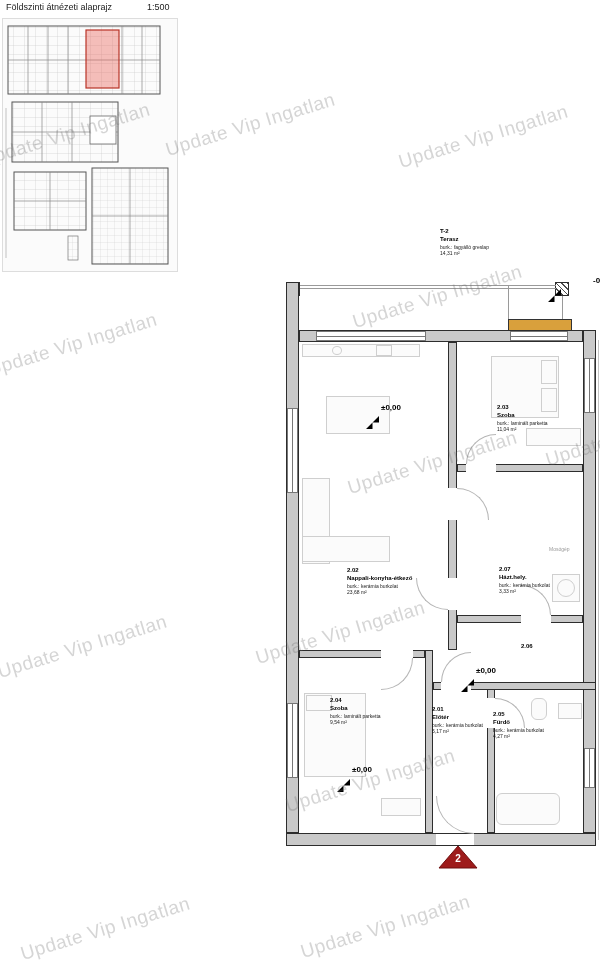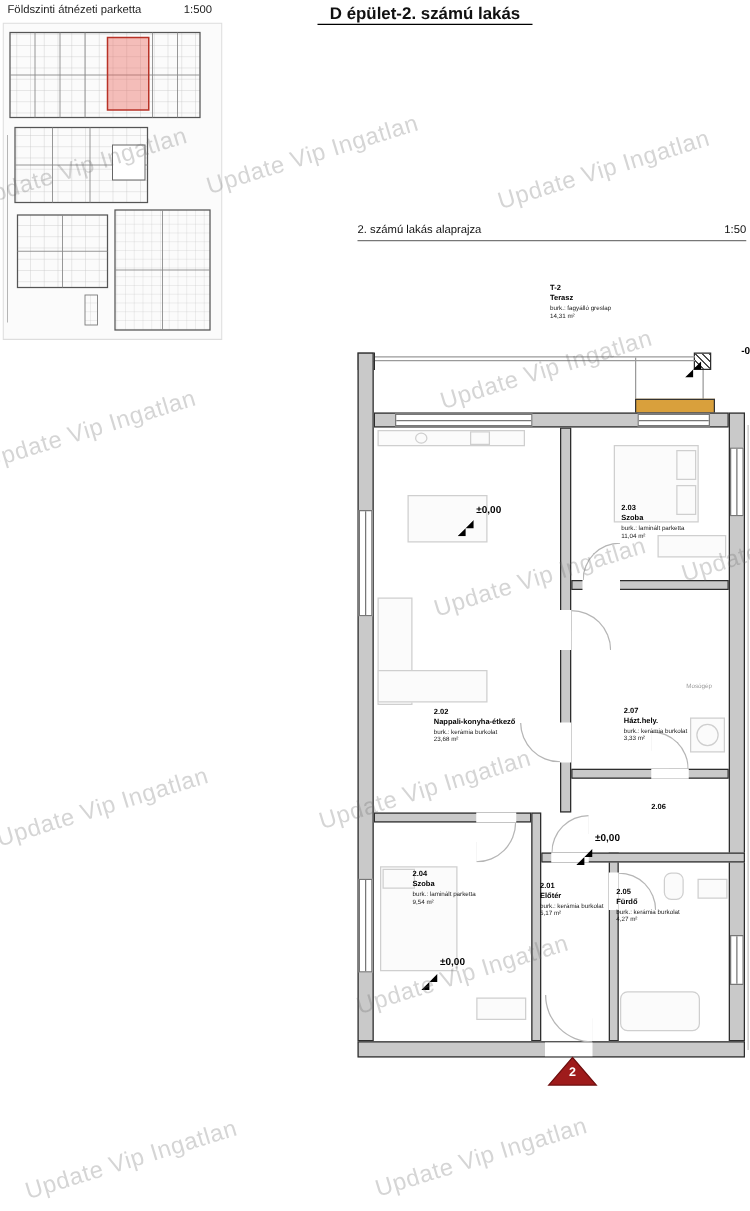--- a/index.html
+++ b/index.html
@@ -52,23 +52,22 @@
   .dim{position:absolute;background:#c4c4c4;}
   
   .wm{position:absolute;font-size:19px;color:rgba(105,105,105,0.28);
       transform:rotate(-17deg);transform-origin:left top;white-space:nowrap;letter-spacing:.5px;}
 </style>
 </head>
 <body>
 
 <div id="canvas">
 
-  <div class="ov-title">Földszinti átnézeti parketta</div>
+  <div class="ov-title">Földszinti átnézeti alaprajz</div>
   <div class="ov-scale">1:500</div>
-  <div class="main-title"><span>D épület-2. számú lakás</span></div>
 
   <div class="overview">
     <svg width="176" height="254" viewBox="0 0 176 254">
       <defs>
         <pattern id="g" width="11" height="9" patternUnits="userSpaceOnUse">
           <path d="M11 0H0V9" fill="none" stroke="#c4c4c4" stroke-width="0.6"></path>
         </pattern>
         <pattern id="g2" width="7" height="7" patternUnits="userSpaceOnUse">
           <path d="M7 0H0V7" fill="none" stroke="#cccccc" stroke-width="0.5"></path>
         </pattern>
@@ -97,24 +96,20 @@
 
       <rect x="90" y="150" width="76" height="96" fill="url(#g2)" stroke="#555" stroke-width="1"></rect>
       <line x1="90" y1="198" x2="166" y2="198" stroke="#888" stroke-width="0.7"></line>
       <line x1="128" y1="150" x2="128" y2="246" stroke="#888" stroke-width="0.7"></line>
 
       <rect x="66" y="218" width="10" height="24" fill="url(#g2)" stroke="#777" stroke-width="0.7"></rect>
       <line x1="4" y1="90" x2="4" y2="240" stroke="#aaa" stroke-width="0.7"></line>
     </svg>
   </div>
 
-  <div class="plan-header">
-    <span class="pt">2. számú lakás alaprajza</span>
-    <span class="ps">1:50</span>
-  </div>
 
   <div class="plan">
 
     <div class="hatch" style="left:0;top:4px;width:14px;height:14px;"></div>
     <div class="hatch" style="left:269px;top:4px;width:14px;height:14px;"></div>
     <div class="thin" style="left:14px;top:7px;width:256px;height:1px;"></div>
     <div class="thin" style="left:14px;top:10px;width:256px;height:1px;"></div>
     <div class="thin" style="left:222px;top:8px;width:1px;height:33px;"></div>
     <div class="thin" style="left:276px;top:18px;width:1px;height:23px;"></div>
     <div class="accent" style="left:222px;top:41px;width:64px;height:12px;"></div>

